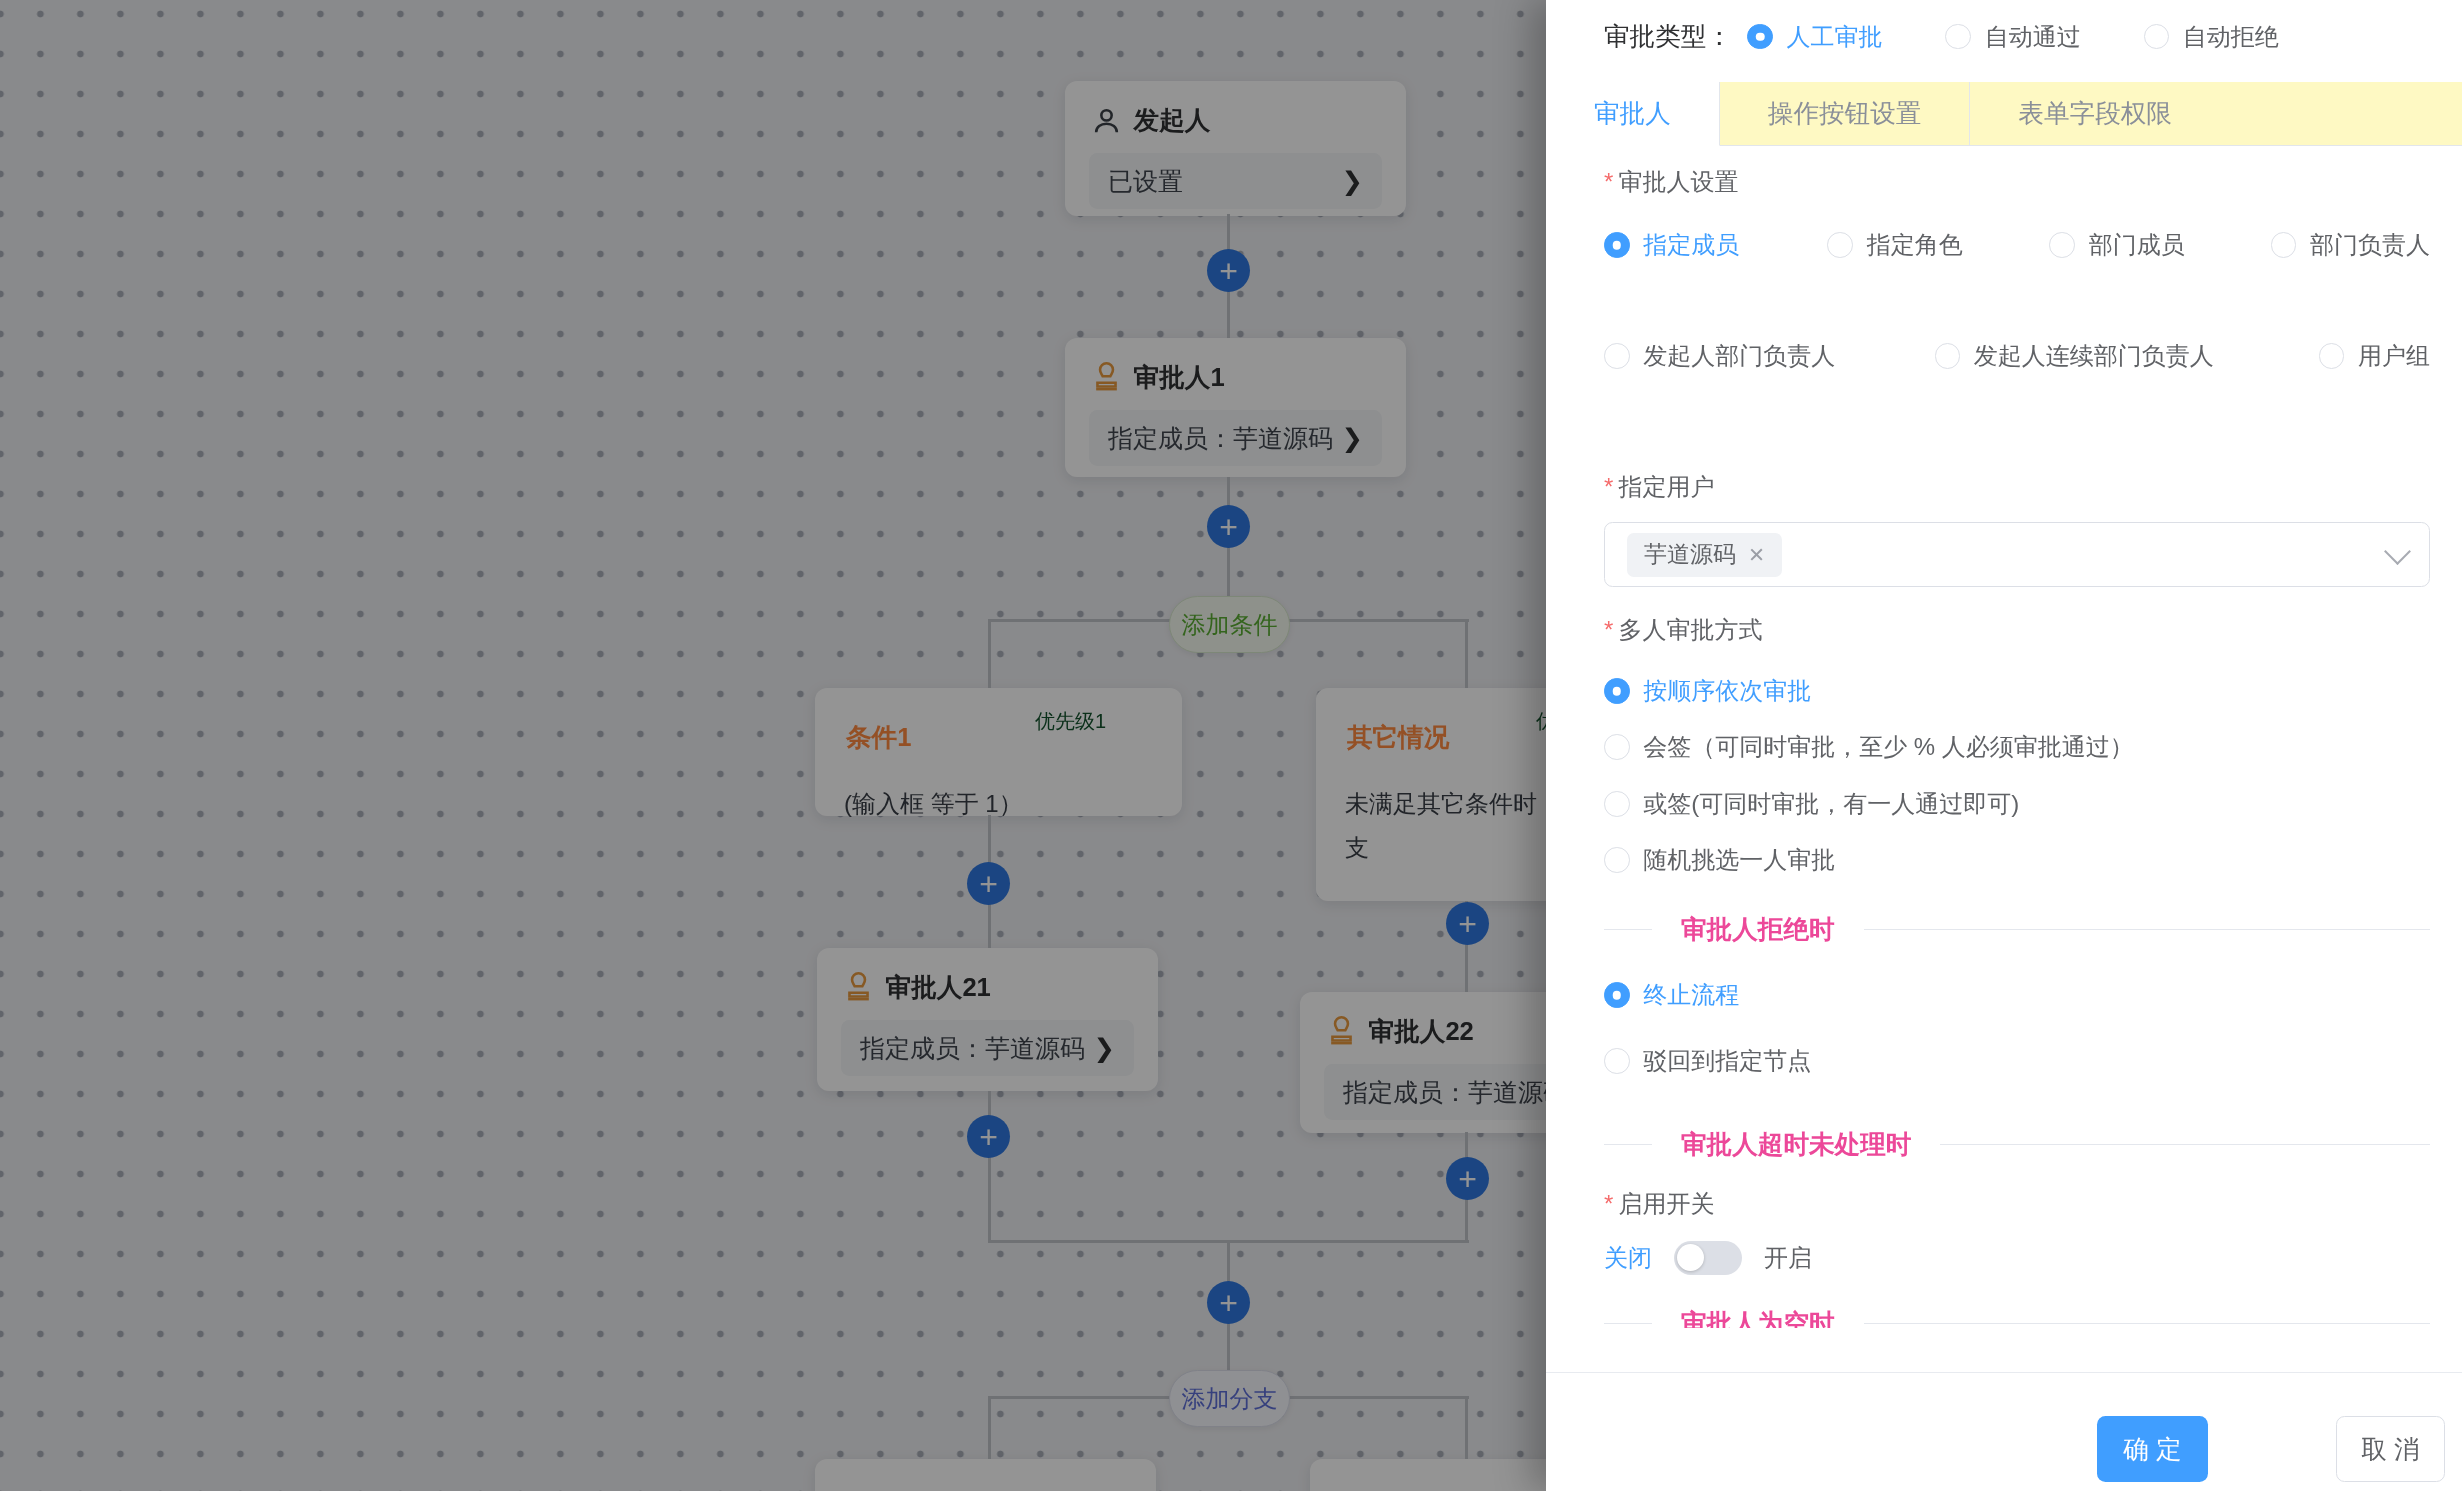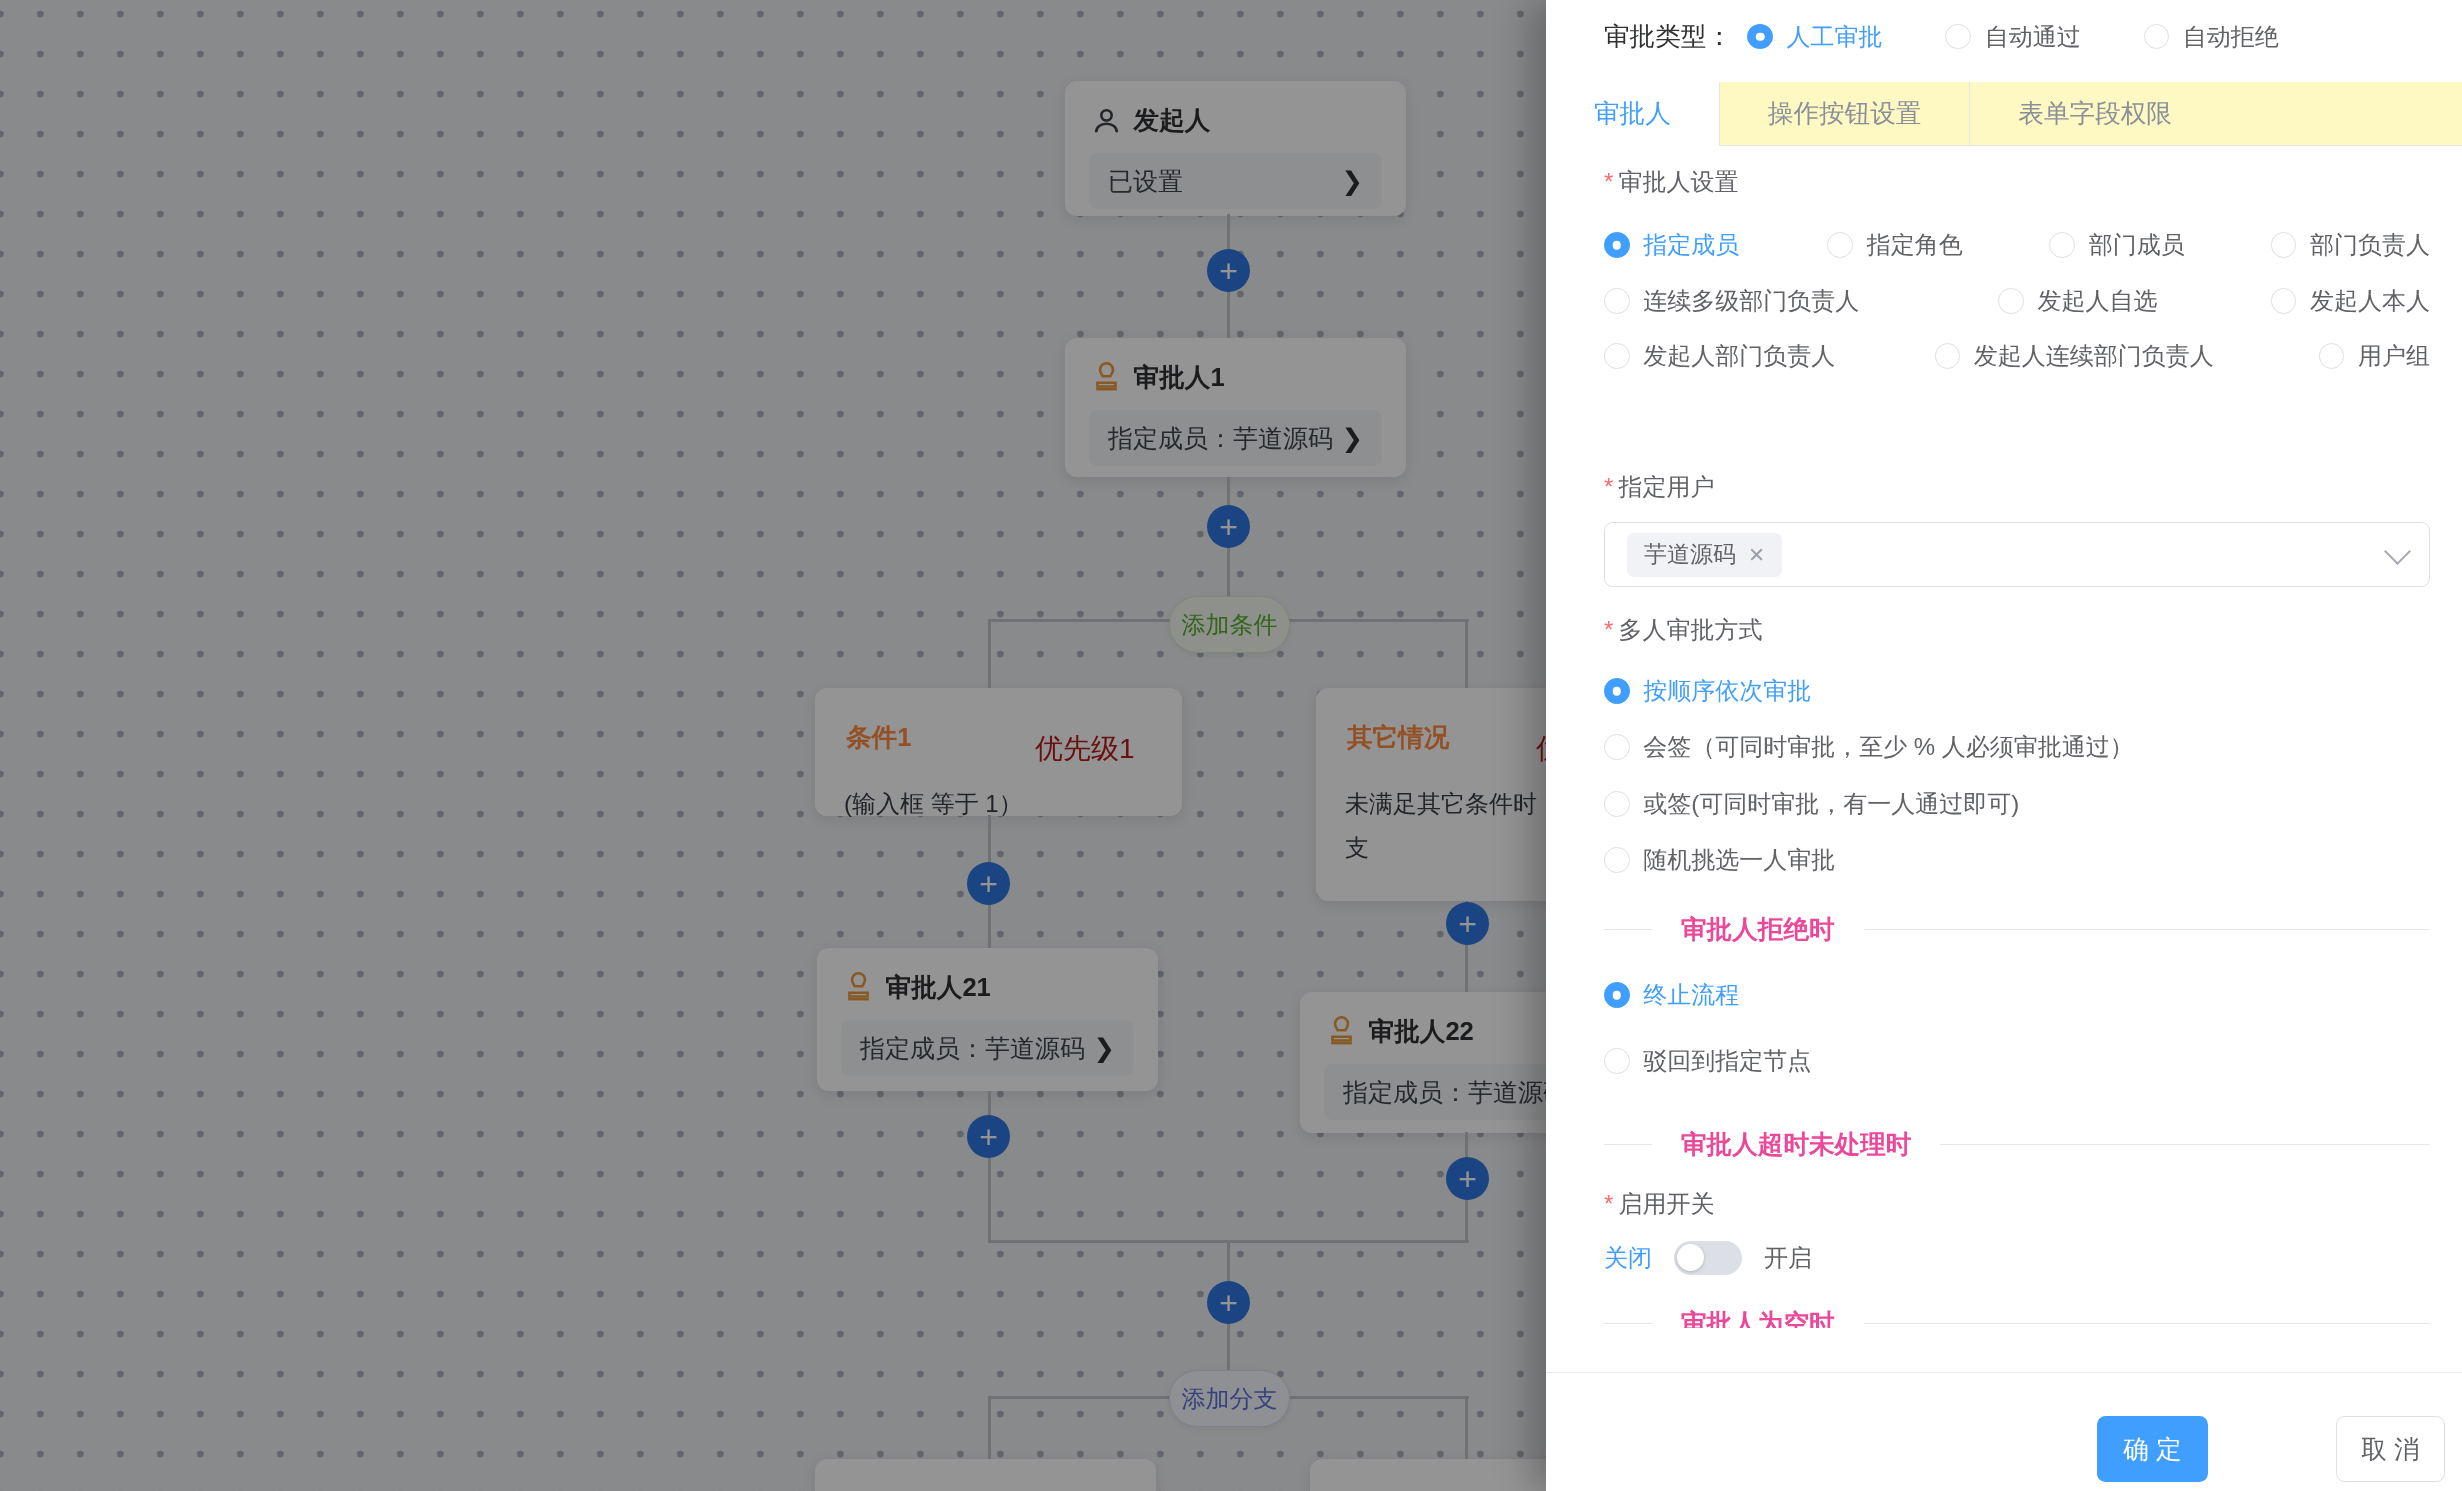--- a/index.html
+++ b/index.html
@@ -23,21 +23,21 @@
   }
   .node .hd{display:flex;align-items:center;gap:12px;padding:22px 25.6px 8.5px 25.6px;}
   .node .hd .ttl{font-size:25.6px;font-weight:bold;color:#303133;}
   .node .body-row{
     margin:6.8px 24px 0 24px;height:56px;background:#f4f6f8;border-radius:8.5px;
     display:flex;align-items:center;padding:0 19px;font-size:25px;color:#40464f;
   }
   .node .body-row .grow{flex:1;}
   .chev{font-size:25.6px;color:#303133;font-weight:bold;}
   .cond .cttl{position:absolute;left:31px;top:32px;font-size:25.6px;font-weight:bold;color:#ff8a40;}
-  .cond .cpri{position:absolute;left:220px;top:42px;font-size:28px;color:#b91c1c;}
+  .cond .cpri{position:absolute;left:220px;top:20px;font-size:20px;color:#14532d;}
   .cond .cbody{position:absolute;left:29px;right:25.6px;top:94px;font-size:24px;color:#3a3f47;line-height:44px;}
   .line{position:absolute;background:#c0c3c9;z-index:1;}
   .plus{
     position:absolute;width:43px;height:43px;border-radius:50%;
     background:#2f78e0;color:#fff;z-index:3;
     display:flex;align-items:center;justify-content:center;font-size:32px;font-weight:300;line-height:1;
   }
   .pill{
     position:absolute;z-index:3;display:flex;align-items:center;justify-content:center;
     border-radius:31px;font-size:24px;background:#fafbf8;border:1.7px solid #dde2da;
@@ -277,34 +277,20 @@
       <span class="radio-item" style="width:314px;">
         <span class="rc"></span>
           <span class="rl">部门成员</span>
       </span>
       <span class="radio-item">
         <span class="rc"></span>
           <span class="rl">部门负责人</span>
       </span>
     </div>
 
-    <div class="fi row-flex" style="top:138px;">
-      <span class="radio-item" style="width:521px;">
-        <span class="rc"></span>
-          <span class="rl">连续多级部门负责人</span>
-      </span>
-      <span class="radio-item" style="width:360px;">
-        <span class="rc"></span>
-          <span class="rl">发起人自选</span>
-      </span>
-      <span class="radio-item">
-        <span class="rc"></span>
-          <span class="rl">发起人本人</span>
-      </span>
-    </div>
 
     <div class="fi row-flex" style="top:193px;">
       <span class="radio-item" style="width:480px;">
         <span class="rc"></span>
           <span class="rl">发起人部门负责人</span>
       </span>
       <span class="radio-item" style="width:558px;">
         <span class="rc"></span>
           <span class="rl">发起人连续部门负责人</span>
       </span>

